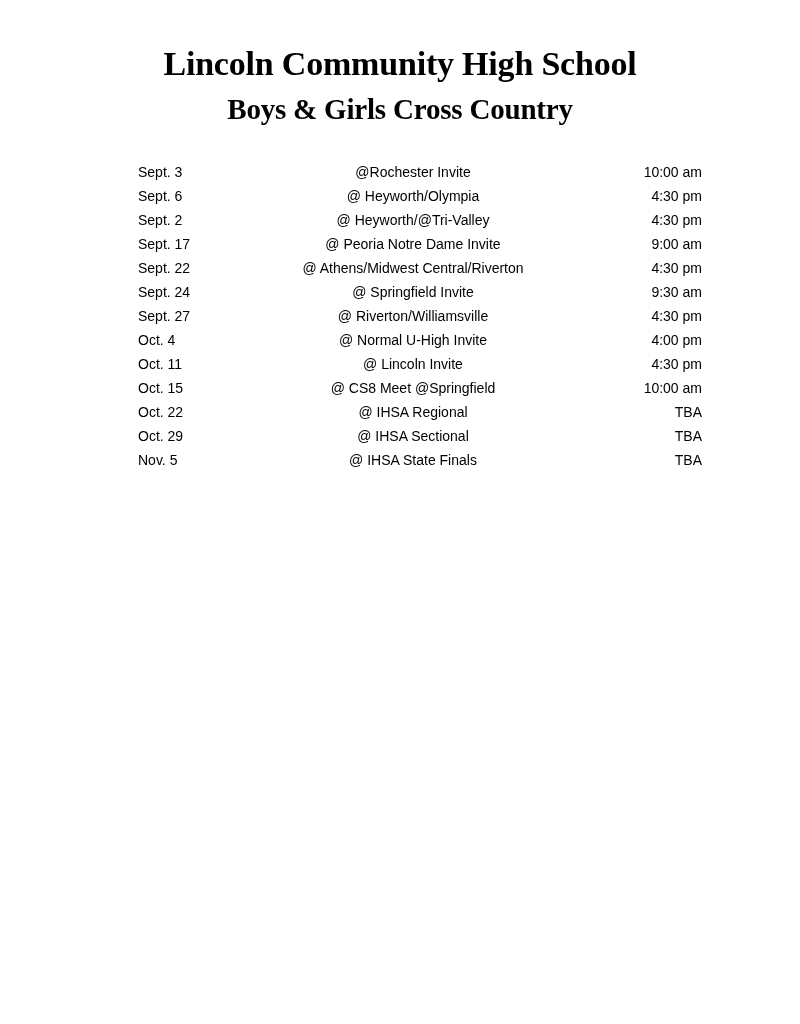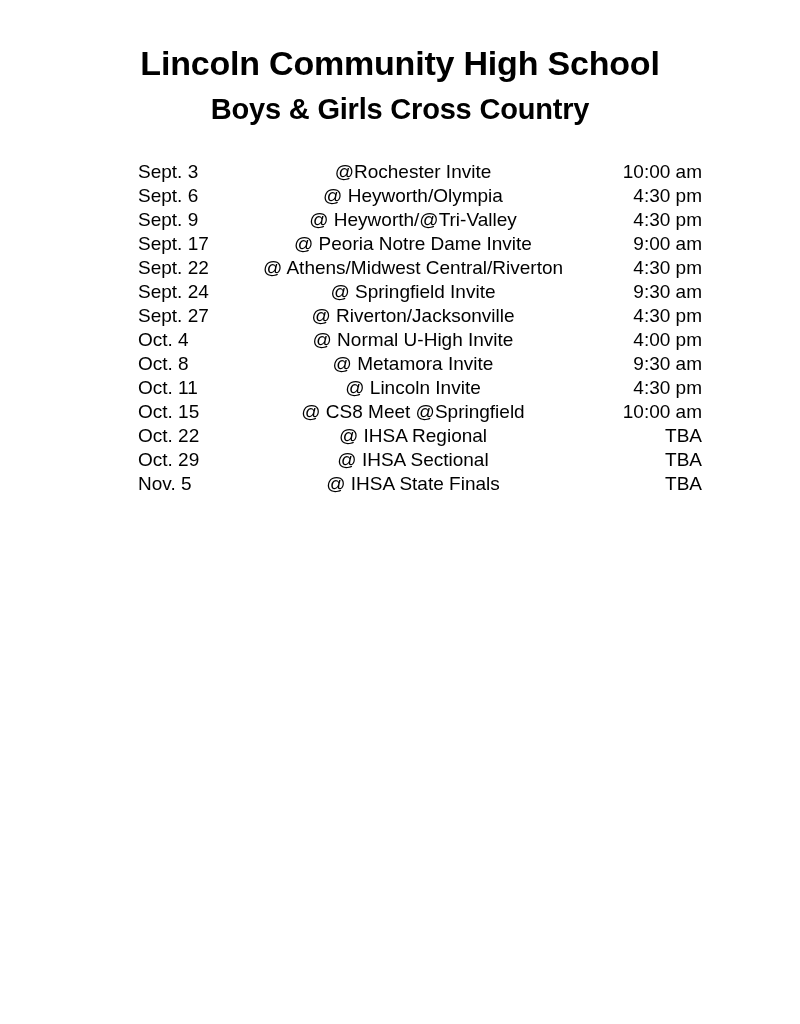--- a/index.html
+++ b/index.html
@@ -16,20 +16,21 @@
   }
   .page {
     position: relative;
     width: 800px;
     height: 1024px;
     box-sizing: border-box;
   }
   .title-block {
     text-align: center;
     padding-top: 44px;
+    font-family: Liberation Serif, serif;
   }
   .school-name {
     font-size: 34px;
     font-weight: bold;
     letter-spacing: -0.2px;
     line-height: 1.15;
     margin: 0;
   }
   .sport-name {
     font-size: 29px;
@@ -40,21 +41,21 @@
   }
   .schedule {
     margin: 34px 0 0 0;
     padding: 0 0 0 138px;
     border-collapse: collapse;
   }
   .schedule tr {
     height: 24px;
   }
   .schedule td {
-    font-size: 19px;
+    font-size: 14px;
     line-height: 24px;
     padding: 0;
     vertical-align: top;
     white-space: nowrap;
   }
   .col-date {
     width: 106px;
   }
   .col-event {
     width: 338px;
@@ -85,53 +86,48 @@
             <td class="col-date">Sept. 3</td>
             <td class="col-event">@Rochester Invite</td>
             <td class="col-time">10:00 am</td>
           </tr>
           <tr>
             <td class="col-date">Sept. 6</td>
             <td class="col-event">@ Heyworth/Olympia</td>
             <td class="col-time">4:30 pm</td>
           </tr>
           <tr>
-            <td class="col-date">Sept. 9</td>
+            <td class="col-date">Sept. 2</td>
             <td class="col-event">@ Heyworth/@Tri-Valley</td>
             <td class="col-time">4:30 pm</td>
           </tr>
           <tr>
             <td class="col-date">Sept. 17</td>
             <td class="col-event">@ Peoria Notre Dame Invite</td>
             <td class="col-time">9:00 am</td>
           </tr>
           <tr>
             <td class="col-date">Sept. 22</td>
             <td class="col-event">@ Athens/Midwest Central/Riverton</td>
             <td class="col-time">4:30 pm</td>
           </tr>
           <tr>
             <td class="col-date">Sept. 24</td>
             <td class="col-event">@ Springfield Invite</td>
             <td class="col-time">9:30 am</td>
           </tr>
           <tr>
             <td class="col-date">Sept. 27</td>
-            <td class="col-event">@ Riverton/Jacksonville</td>
+            <td class="col-event">@ Riverton/Williamsville</td>
             <td class="col-time">4:30 pm</td>
           </tr>
           <tr>
             <td class="col-date">Oct. 4</td>
             <td class="col-event">@ Normal U-High Invite</td>
             <td class="col-time">4:00 pm</td>
-          </tr>
-          <tr>
-            <td class="col-date">Oct. 8</td>
-            <td class="col-event">@ Metamora Invite</td>
-            <td class="col-time">9:30 am</td>
           </tr>
           <tr>
             <td class="col-date">Oct. 11</td>
             <td class="col-event">@ Lincoln Invite</td>
             <td class="col-time">4:30 pm</td>
           </tr>
           <tr>
             <td class="col-date">Oct. 15</td>
             <td class="col-event">@ CS8 Meet @Springfield</td>
             <td class="col-time">10:00 am</td>

